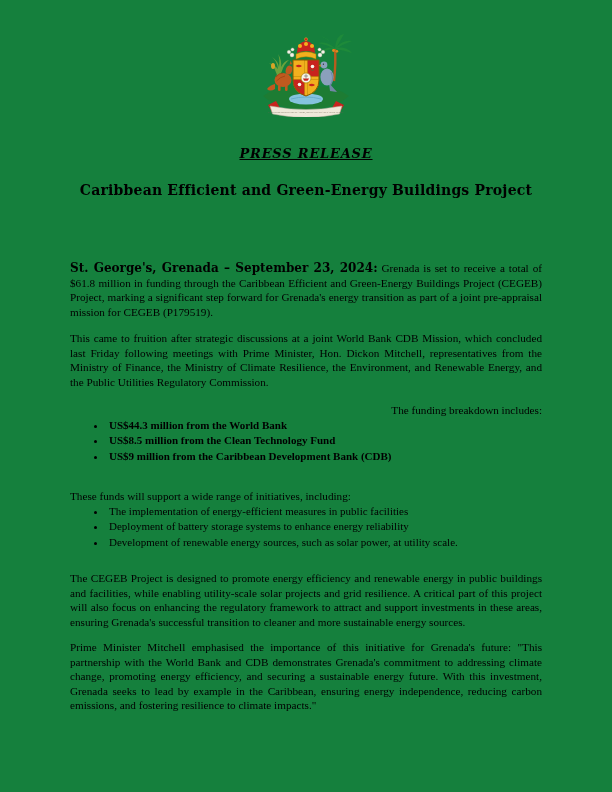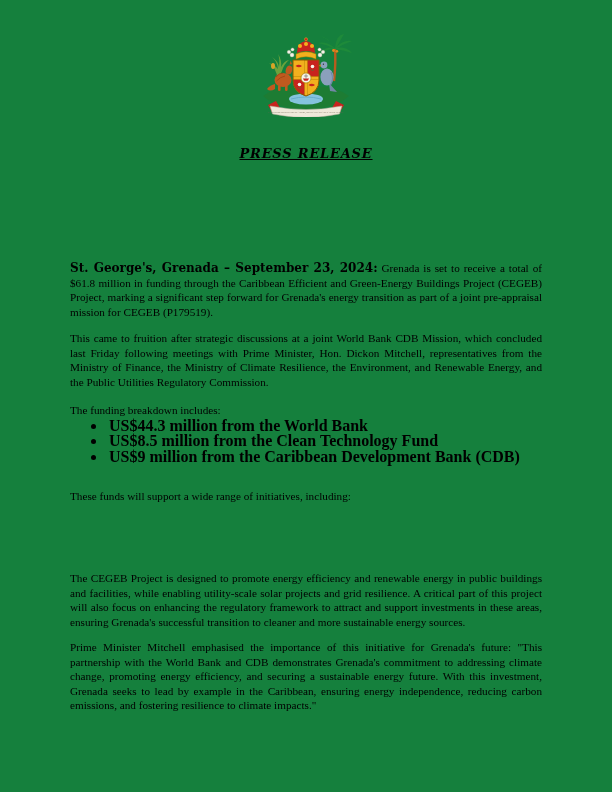--- a/index.html
+++ b/index.html
@@ -29,27 +29,27 @@
     font-size: 14px; line-height: 22.5px; letter-spacing: 0.2px;
   }
 
   .para {
     position: absolute; left: 70px; width: 472px;
     font-size: 11.2px; line-height: 14.5px; text-align: justify;
   }
   .lead {
     font-family: "DejaVu Serif", serif; font-weight: bold; font-size: 12px;
   }
-  .heading-plain { text-align: left; font-family: Liberation Serif, serif; }
+  .heading-plain { text-align: right; font-family: Liberation Serif, serif; }
   .heading-bold  { text-align: left; font-weight: normal; }
 
   ul.doc-list {
     position: absolute; left: 70px; width: 436px;
     margin: 0; padding: 0 0 0 37px;
-    font-size: 16px; line-height: 15.3px;
+    font-size: 11px; line-height: 15.3px;
   }
   ul.doc-list li { padding-left: 2px; }
   #funding-list { font-weight: bold; }
 
   #p1 { top: 250px; }
   #p2 { top: 320px; }
   #funding-heading { top: 392px; }
   #funding-list { top: 418px; }
   #initiatives-heading { top: 478px; }
   #initiatives-list { top: 504px; }
@@ -153,32 +153,38 @@
       <path d="M12,72 L20,68 L24,75 L16,79 Z" fill="#c8231e"></path>
       <path d="M88,72 L80,68 L76,75 L84,79 Z" fill="#c8231e"></path>
       <path d="M14,73 Q50,80 86,73 L83.5,81 Q50,88 16.5,81 Z" fill="#efe9da" stroke="#b5ad98" stroke-width="0.5"></path>
       <text x="50" y="79.6" text-anchor="middle" font-size="2.1" fill="#6b6353">EVER CONSCIOUS OF GOD WE ASPIRE, BUILD AND ADVANCE AS ONE PEOPLE</text>
     </g>
   </svg>
 
   <div class="kicker">PRESS RELEASE</div>
 
   <div class="title">
+    <div>Caribbean Efficient and Green-Energy Buildings Project</div>
   </div>
 
   <p class="para" id="p1"><span class="lead">St. George's, Grenada – September 23, 2024:</span><span> Grenada is set to receive a total of $61.8 million in funding through the Caribbean Efficient and Green-Energy Buildings Project (CEGEB) Project, marking a significant step forward for Grenada's energy transition as part of a joint pre-appraisal mission for CEGEB (P179519).</span></p>
 
   <p class="para" id="p2">This came to fruition after strategic discussions at a joint World Bank CDB Mission, which concluded last Friday following meetings with Prime Minister, Hon. Dickon Mitchell, representatives from the Ministry of Finance, the Ministry of Climate Resilience, the Environment, and Renewable Energy, and the Public Utilities Regulatory Commission.</p>
 
   <p class="para heading-plain" id="funding-heading">The funding breakdown includes:</p>
   <ul class="doc-list" id="funding-list">
     <li>US$44.3 million from the World Bank</li>
     <li>US$8.5 million from the Clean Technology Fund</li>
     <li>US$9 million from the Caribbean Development Bank (CDB)</li>
   </ul>
 
   <p class="para heading-bold" id="initiatives-heading">These funds will support a wide range of initiatives, including:</p>
+  <ul class="doc-list" id="initiatives-list">
+    <li>The implementation of energy-efficient measures in public facilities</li>
+    <li>Deployment of battery storage systems to enhance energy reliability</li>
+    <li>Development of renewable energy sources, such as solar power, at utility scale.</li>
+  </ul>
 
   <p class="para" id="p3">The CEGEB Project is designed to promote energy efficiency and renewable energy in public buildings and facilities, while enabling utility-scale solar projects and grid resilience. A critical part of this project will also focus on enhancing the regulatory framework to attract and support investments in these areas, ensuring Grenada's successful transition to cleaner and more sustainable energy sources.</p>
 
   <p class="para" id="p4">Prime Minister Mitchell emphasised the importance of this initiative for Grenada's future: "This partnership with the World Bank and CDB demonstrates Grenada's commitment to addressing climate change, promoting energy efficiency, and securing a sustainable energy future. With this investment, Grenada seeks to lead by example in the Caribbean, ensuring energy independence, reducing carbon emissions, and fostering resilience to climate impacts."</p>
 
 </div>
 
 </body></html>

